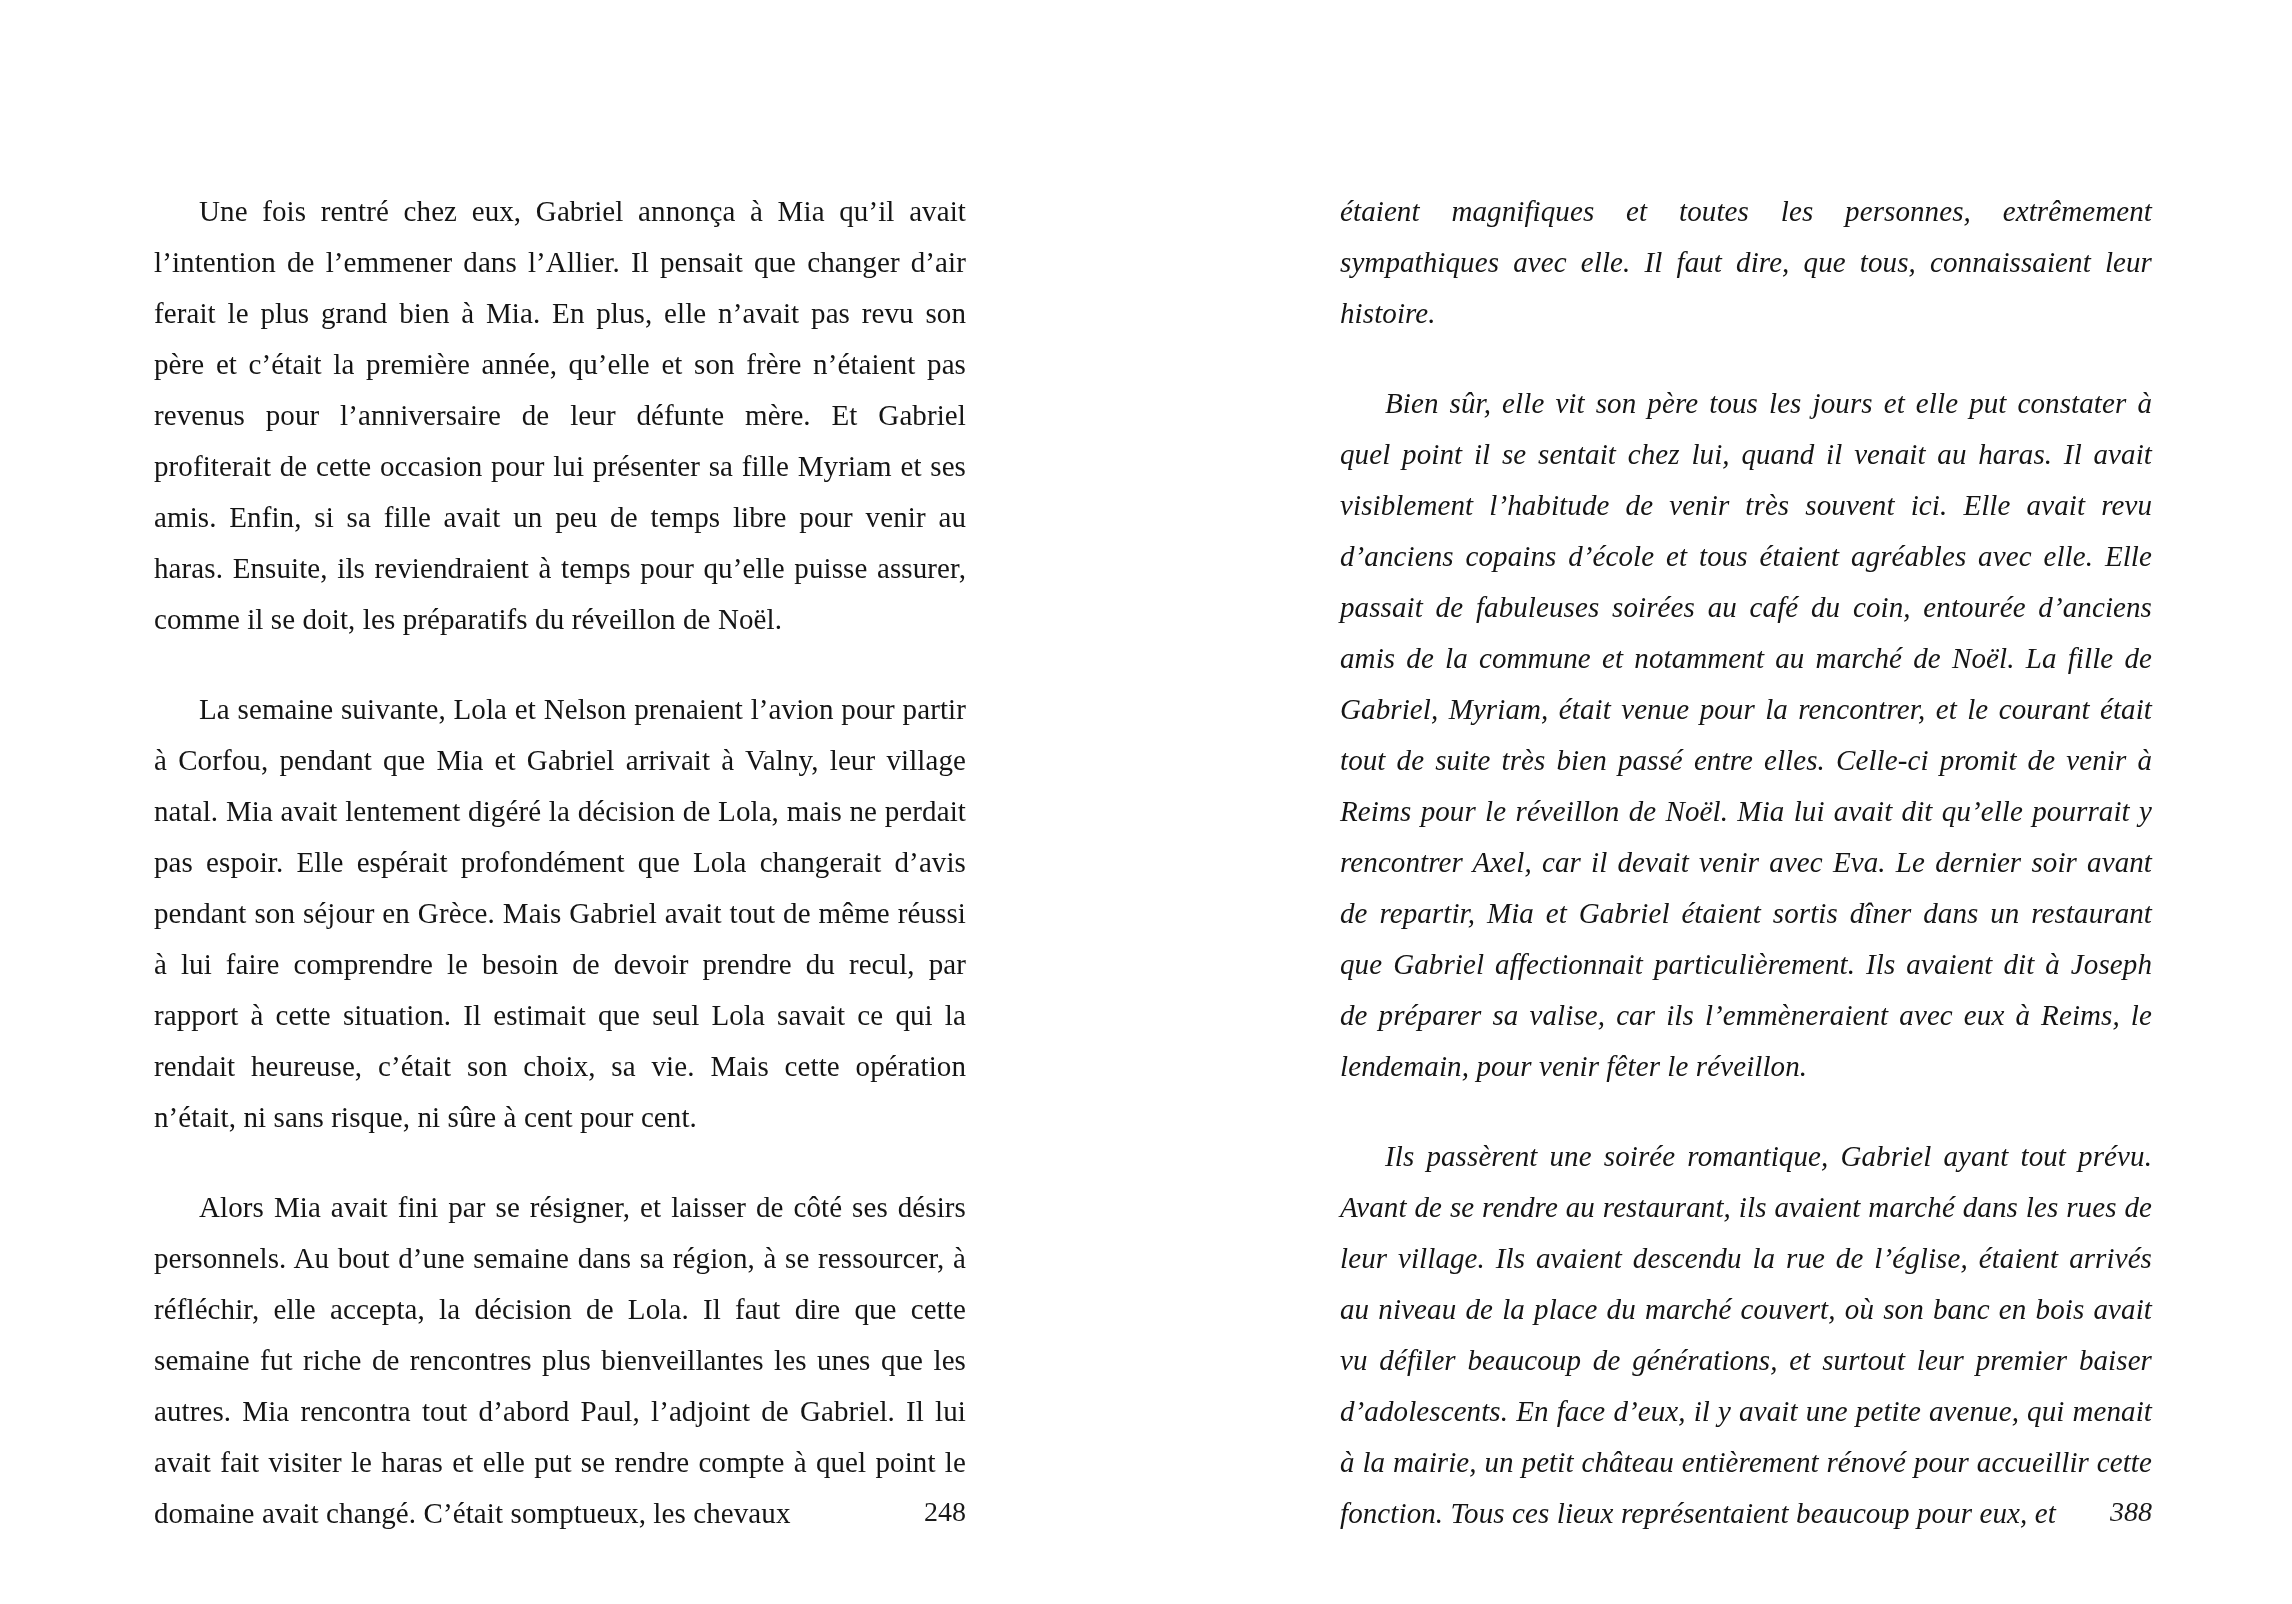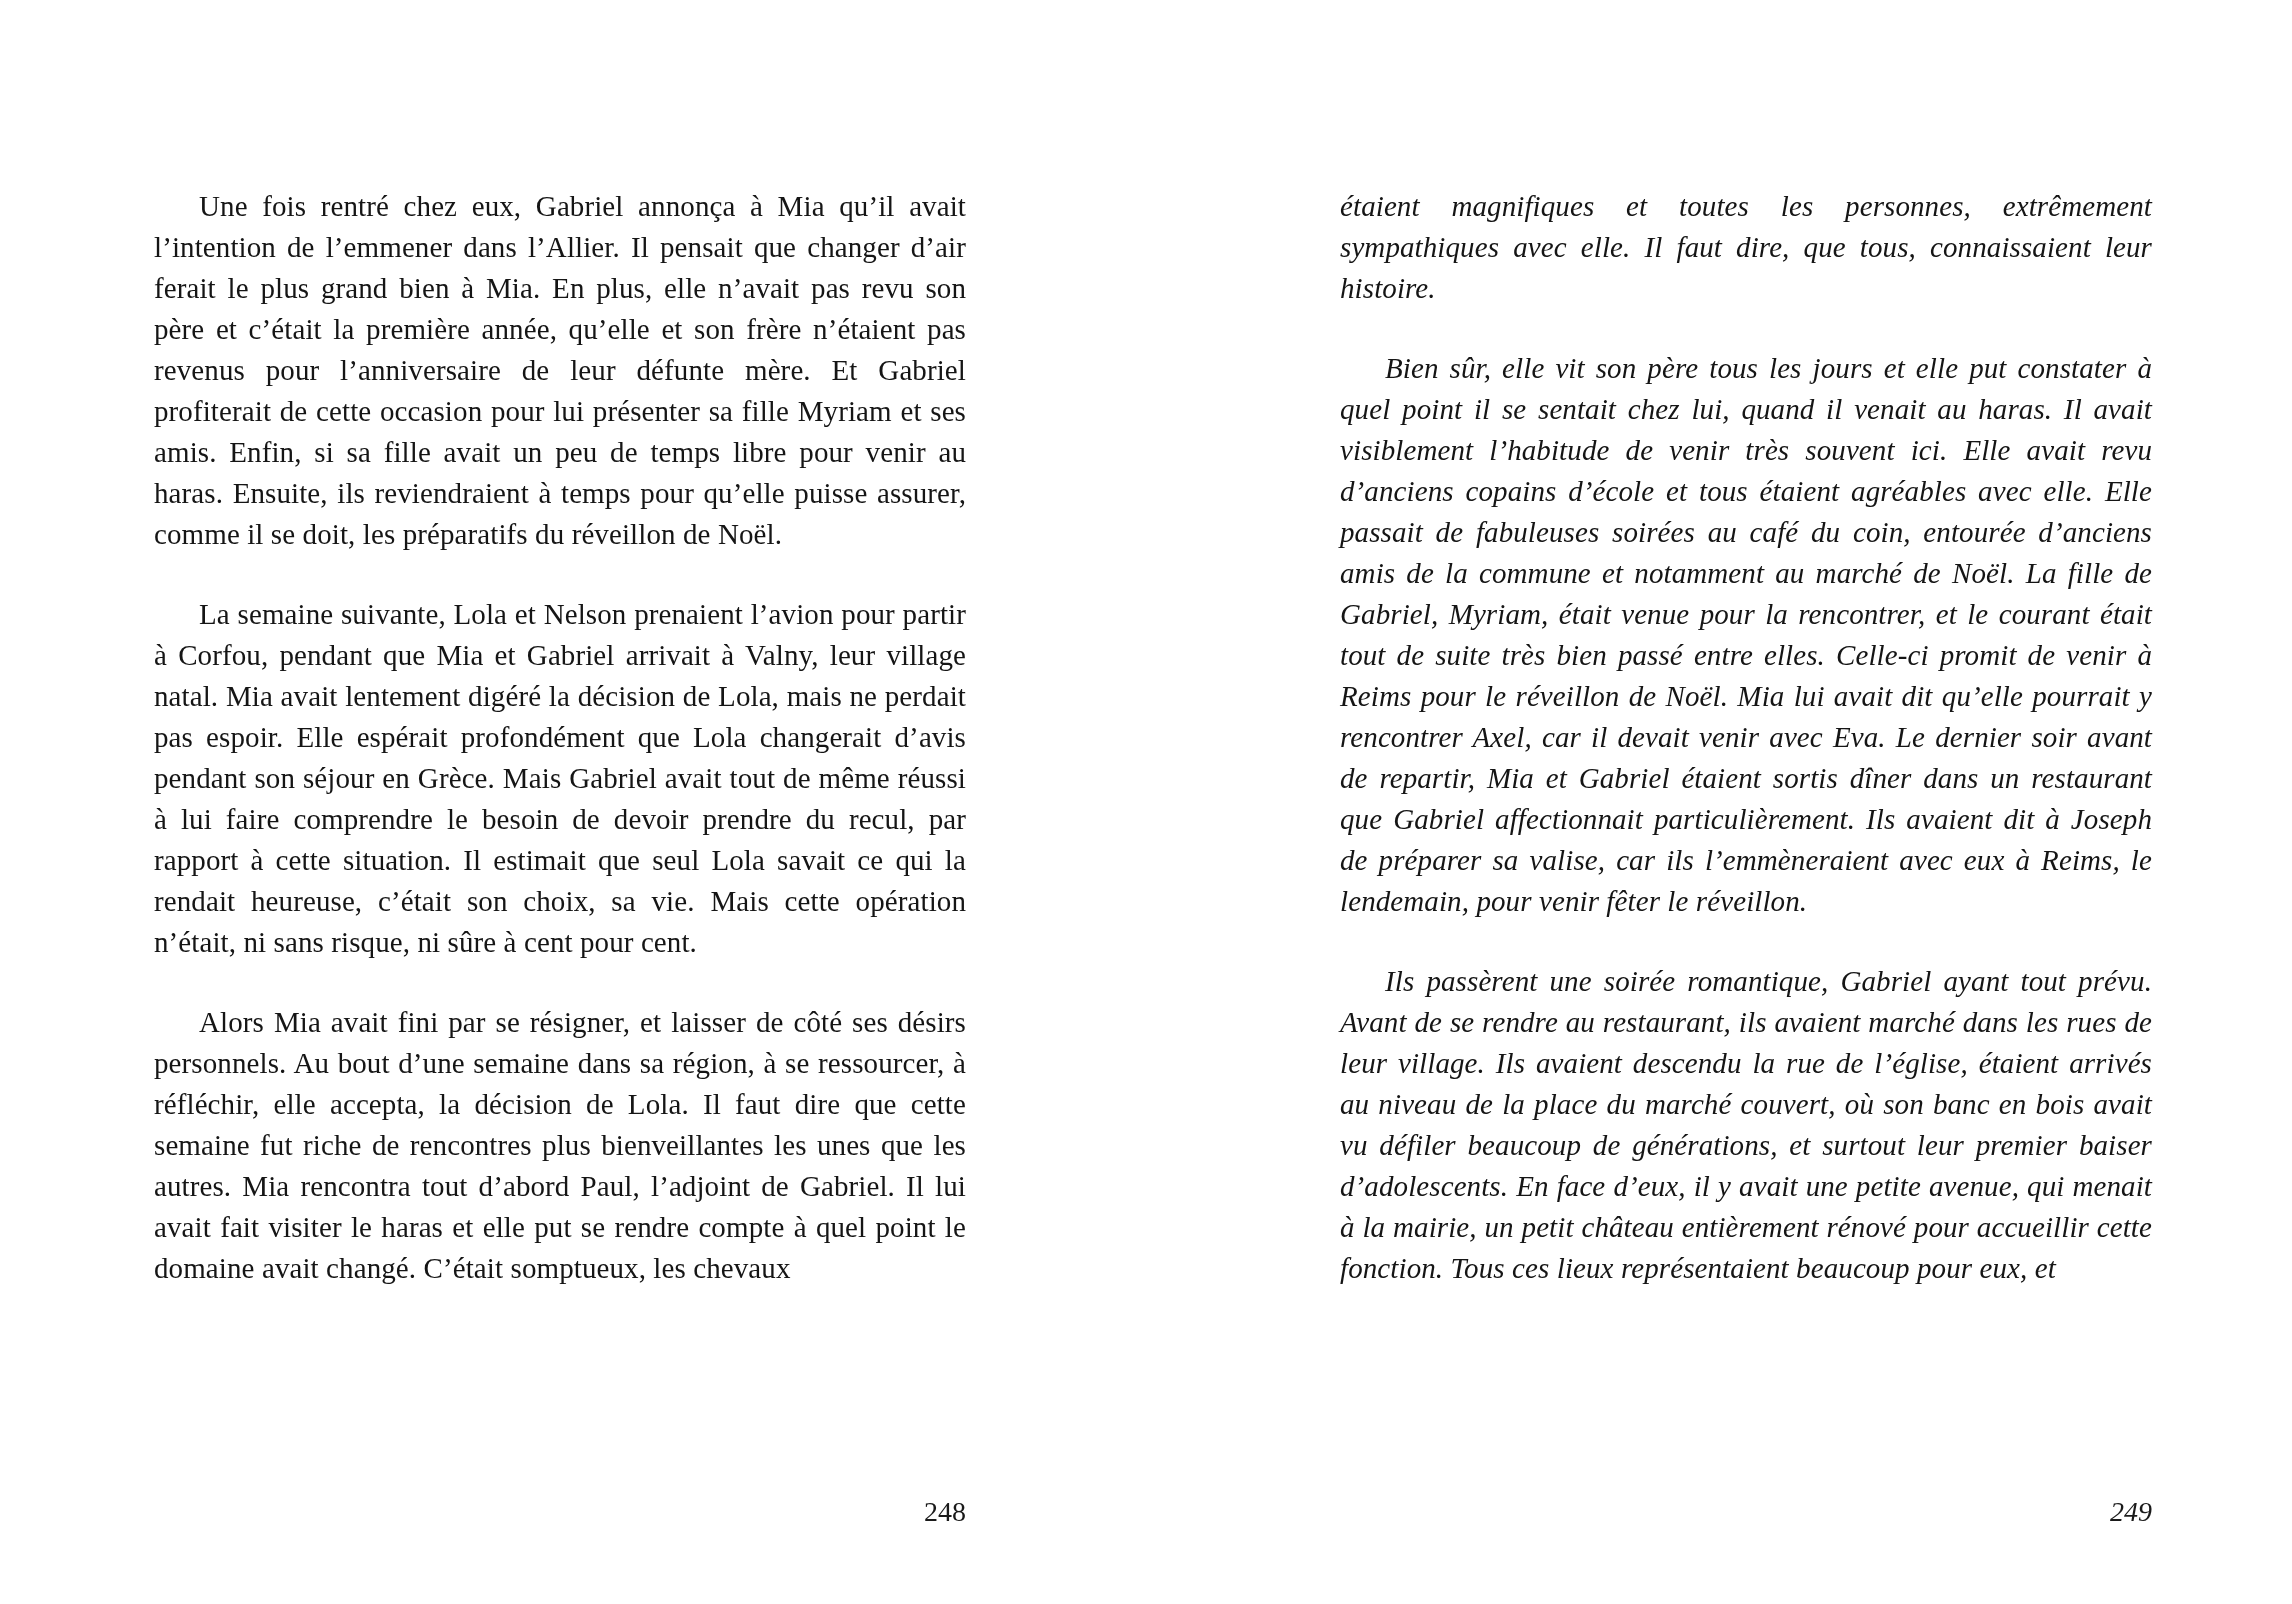--- a/index.html
+++ b/index.html
@@ -23,21 +23,21 @@
     width: 812px;
   }
   .page-left  { left: 154px; }
   .page-right { left: 1340px; font-style: italic; }
   .page-body {
     position: absolute;
     top: 186px;
     left: 0;
     width: 100%;
     font-size: 29px;
-    line-height: 41px;
+    line-height: 51px;
     text-align: justify;
     letter-spacing: 0.1px;
   }
   .page-body p {
     margin: 0 0 39px 0;
     text-indent: 45px;
   }
   .page-body p.no-indent {
     text-indent: 0;
   }
@@ -65,17 +65,17 @@
     </div>
     <div class="page-number">248</div>
   </div>
 
   <div class="page page-right">
     <div class="page-body">
       <p class="no-indent">étaient magnifiques et toutes les personnes, extrêmement sympathiques avec elle. Il faut dire, que tous, connaissaient leur histoire.</p>
       <p>Bien sûr, elle vit son père tous les jours et elle put constater à quel point il se sentait chez lui, quand il venait au haras. Il avait visiblement l’habitude de venir très souvent ici. Elle avait revu d’anciens copains d’école et tous étaient agréables avec elle. Elle passait de fabuleuses soirées au café du coin, entourée d’anciens amis de la commune et notamment au marché de Noël. La fille de Gabriel, Myriam, était venue pour la rencontrer, et le courant était tout de suite très bien passé entre elles. Celle-ci promit de venir à Reims pour le réveillon de Noël. Mia lui avait dit qu’elle pourrait y rencontrer Axel, car il devait venir avec Eva. Le dernier soir avant de repartir, Mia et Gabriel étaient sortis dîner dans un restaurant que Gabriel affectionnait particulièrement. Ils avaient dit à Joseph de préparer sa valise, car ils l’emmèneraient avec eux à Reims, le lendemain, pour venir fêter le réveillon.</p>
       <p>Ils passèrent une soirée romantique, Gabriel ayant tout prévu. Avant de se rendre au restaurant, ils avaient marché dans les rues de leur village. Ils avaient descendu la rue de l’église, étaient arrivés au niveau de la place du marché couvert, où son banc en bois avait vu défiler beaucoup de générations, et surtout leur premier baiser d’adolescents. En face d’eux, il y avait une petite avenue, qui menait à la mairie, un petit château entièrement rénové pour accueillir cette fonction. Tous ces lieux représentaient beaucoup pour eux, et</p>
     </div>
-    <div class="page-number">249</div>
+    <div class="page-number">388</div>
   </div>
 
 </div>
 
 
 </body></html>

